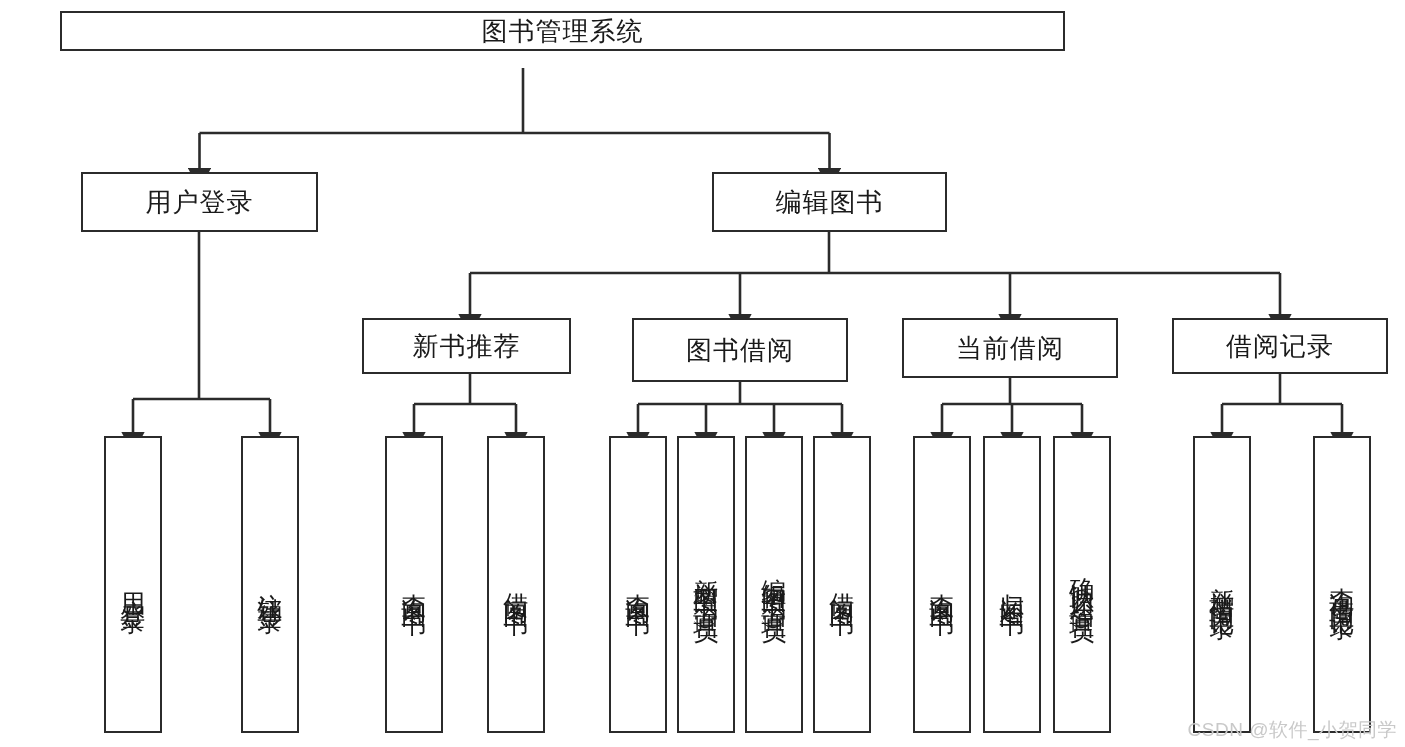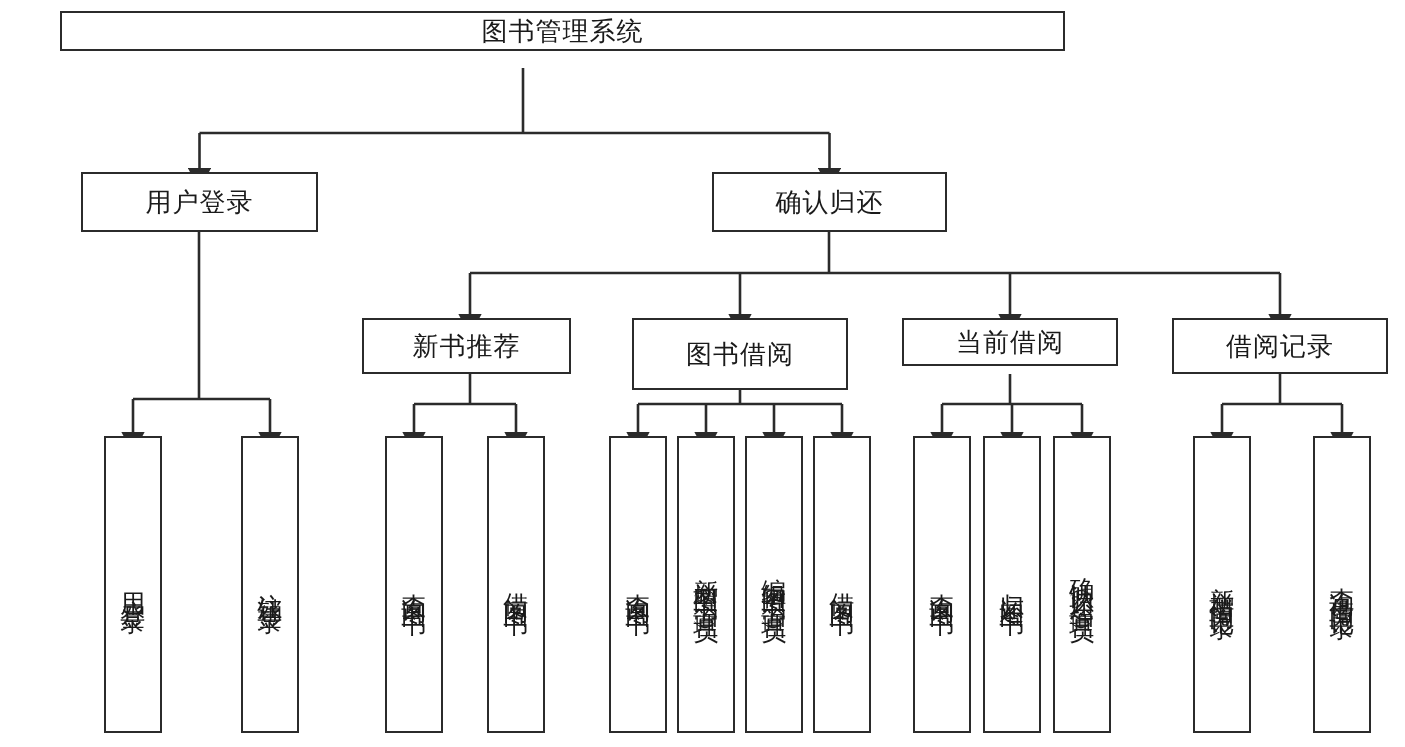--- a/index.html
+++ b/index.html
@@ -116,29 +116,29 @@
   </svg>
 
   <div id="nodes-layer">
       <div class="node horiz" style="left: 20px; top: 11px; width: 1005px; height: 40px; margin-left: 40px;">
         <span>图书管理系统</span>
       </div>
       <div class="node horiz" style="left: 81px; top: 172px; width: 237px; height: 60px;">
         <span>用户登录</span>
       </div>
       <div class="node horiz" style="left: 712px; top: 172px; width: 235px; height: 60px;">
-        <span>确认归还</span>
+        <span>编辑图书</span>
       </div>
       <div class="node horiz" style="left: 362px; top: 318px; width: 209px; height: 56px;">
         <span>新书推荐</span>
       </div>
-      <div class="node horiz" style="left: 632px; top: 318px; width: 216px; height: 72px; text-align: center;">
+      <div class="node horiz" style="left: 632px; top: 318px; width: 216px; height: 64px; text-align: center;">
         <span>图书借阅</span>
       </div>
-      <div class="node horiz" style="left: 902px; top: 318px; width: 216px; height: 48px;">
+      <div class="node horiz" style="left: 902px; top: 318px; width: 216px; height: 60px;">
         <span>当前借阅</span>
       </div>
       <div class="node horiz" style="left: 1172px; top: 318px; width: 216px; height: 56px; text-align: right;">
         <span>借阅记录</span>
       </div>
       <div class="node vert" style="left: 104px; top: 436px; width: 58px; height: 297px;">
         <span>用户登录</span>
       </div>
       <div class="node vert" style="left: 241px; top: 436px; width: 58px; height: 297px;">
         <span>注销登录</span>
@@ -171,14 +171,15 @@
         <span>确认归还（管理员）</span>
       </div>
       <div class="node vert" style="left: 1193px; top: 436px; width: 58px; height: 297px;">
         <span>新增借阅记录</span>
       </div>
       <div class="node vert" style="left: 1313px; top: 436px; width: 58px; height: 297px;">
         <span>查询借阅记录</span>
       </div>
     </div>
 
+  <div class="watermark">CSDN @软件_小贺同学</div>
 
 </div>
 
 </body></html>

